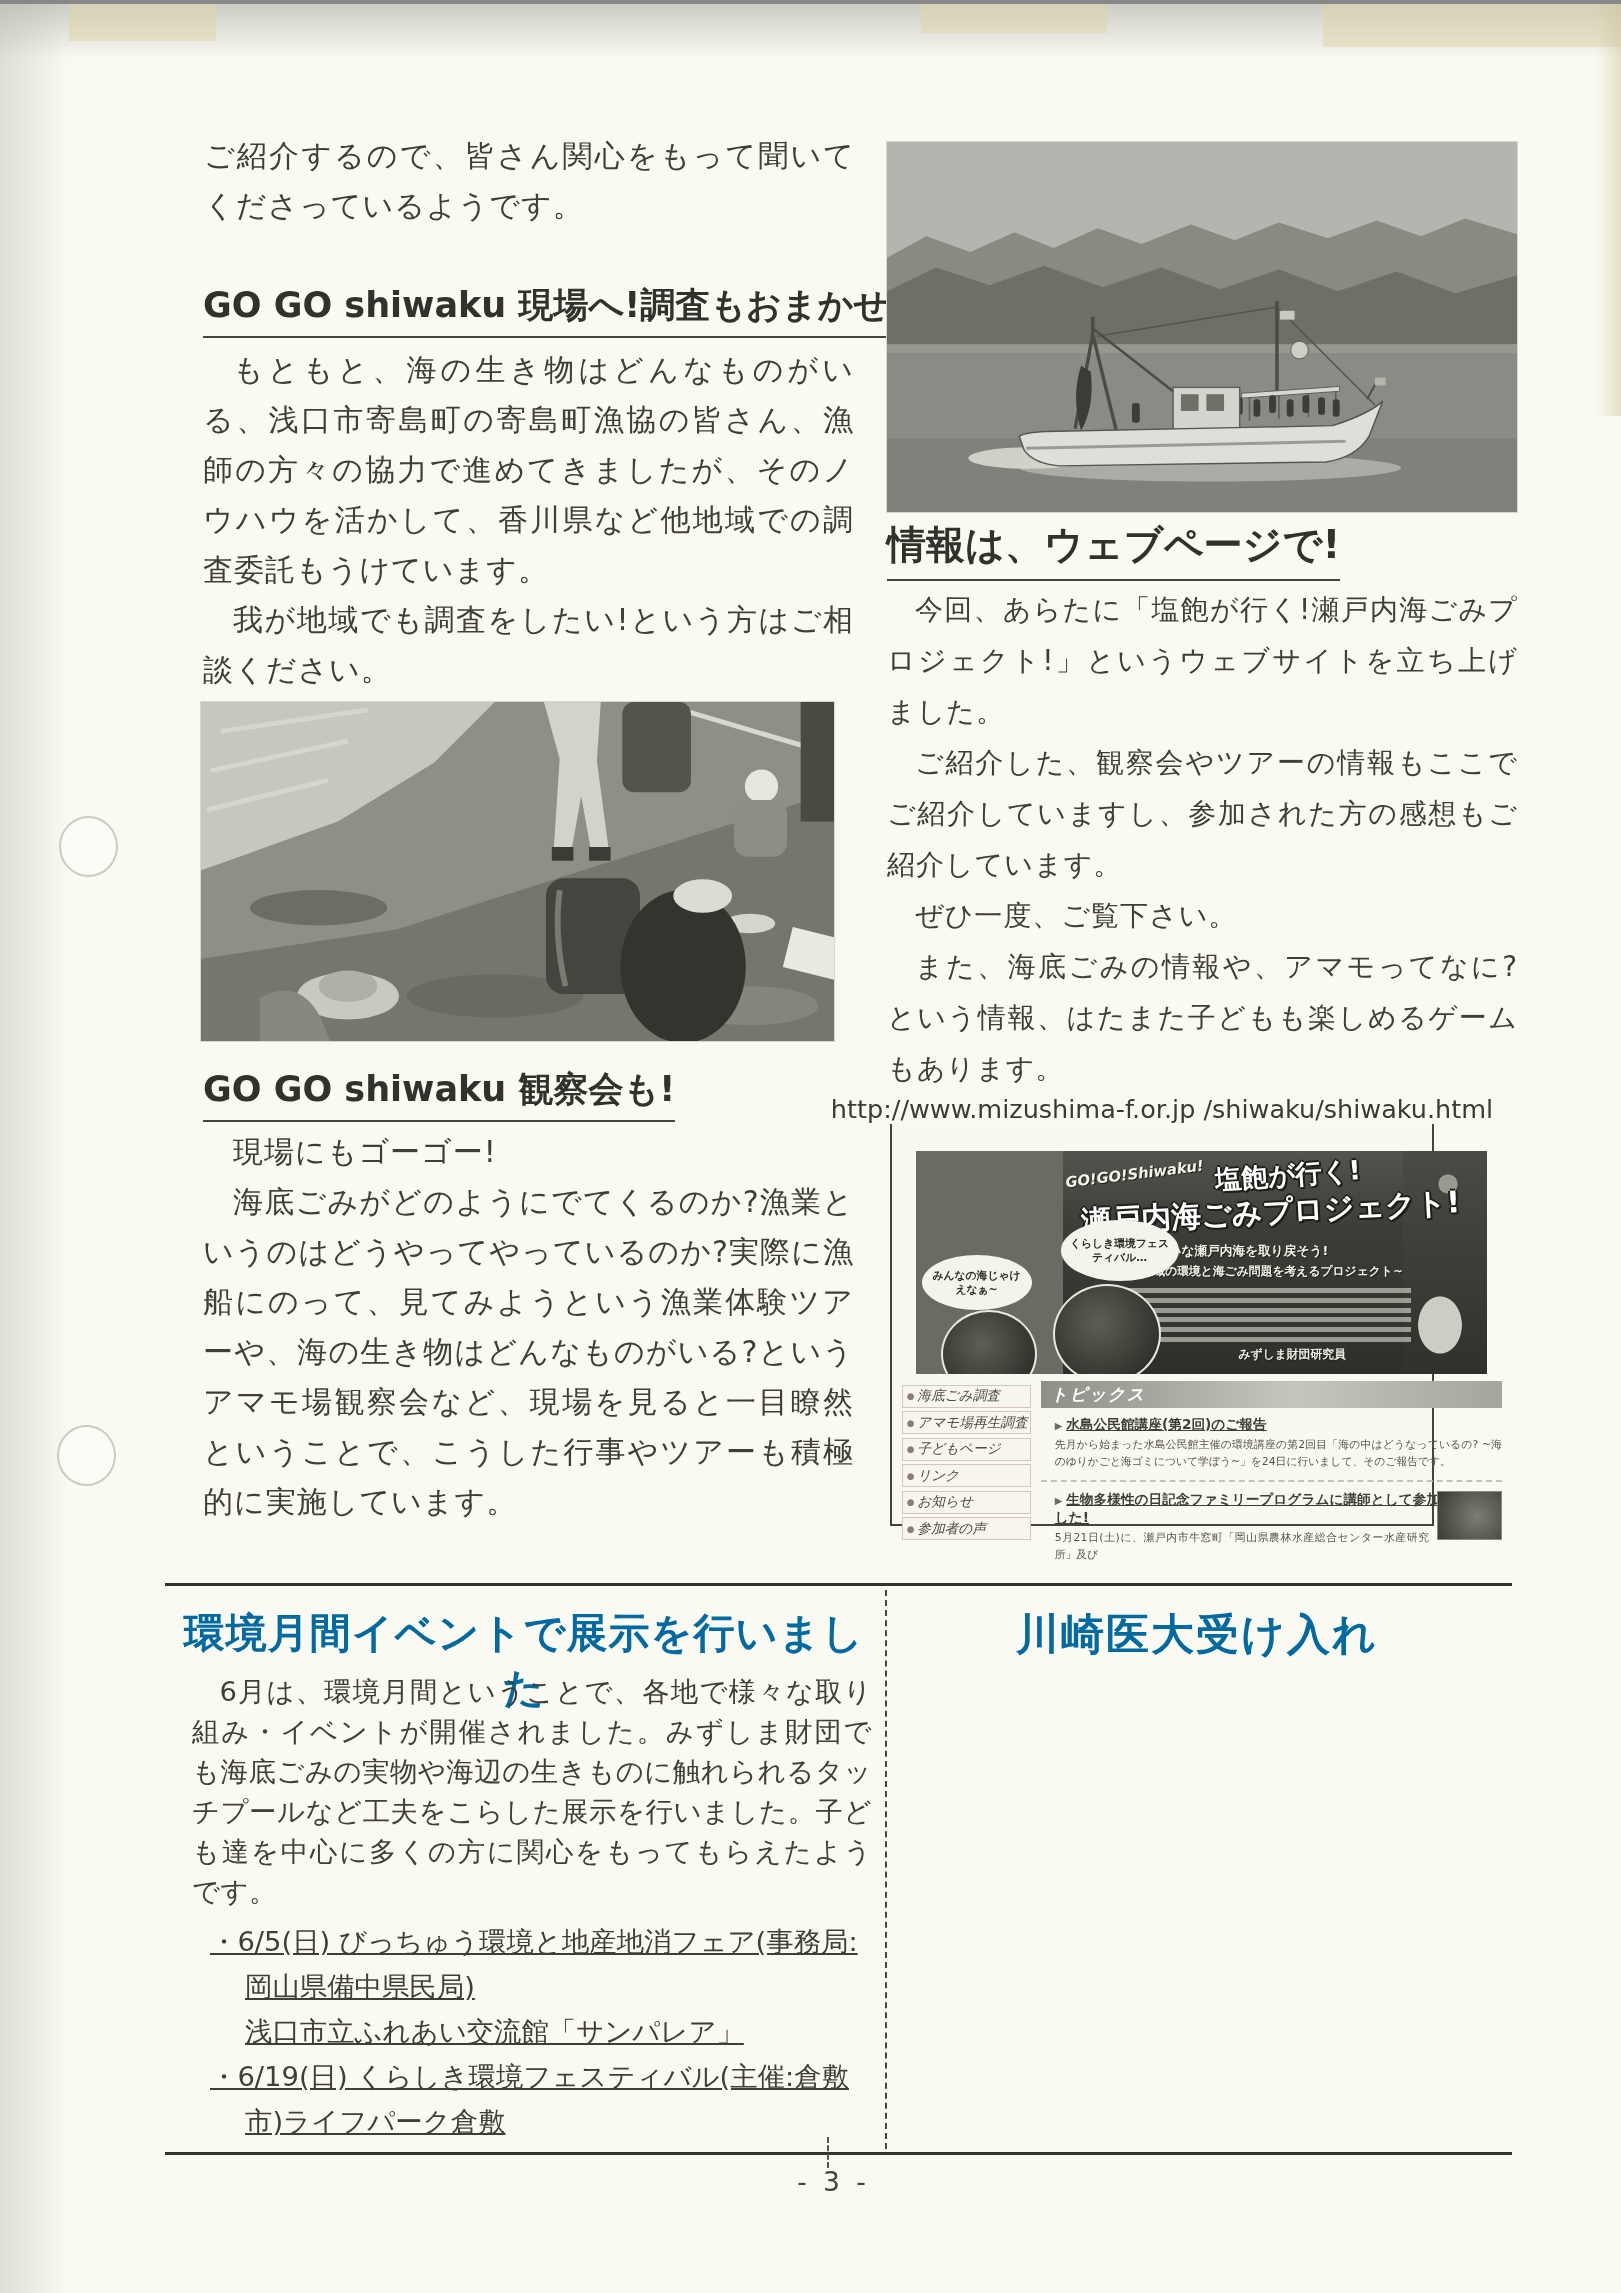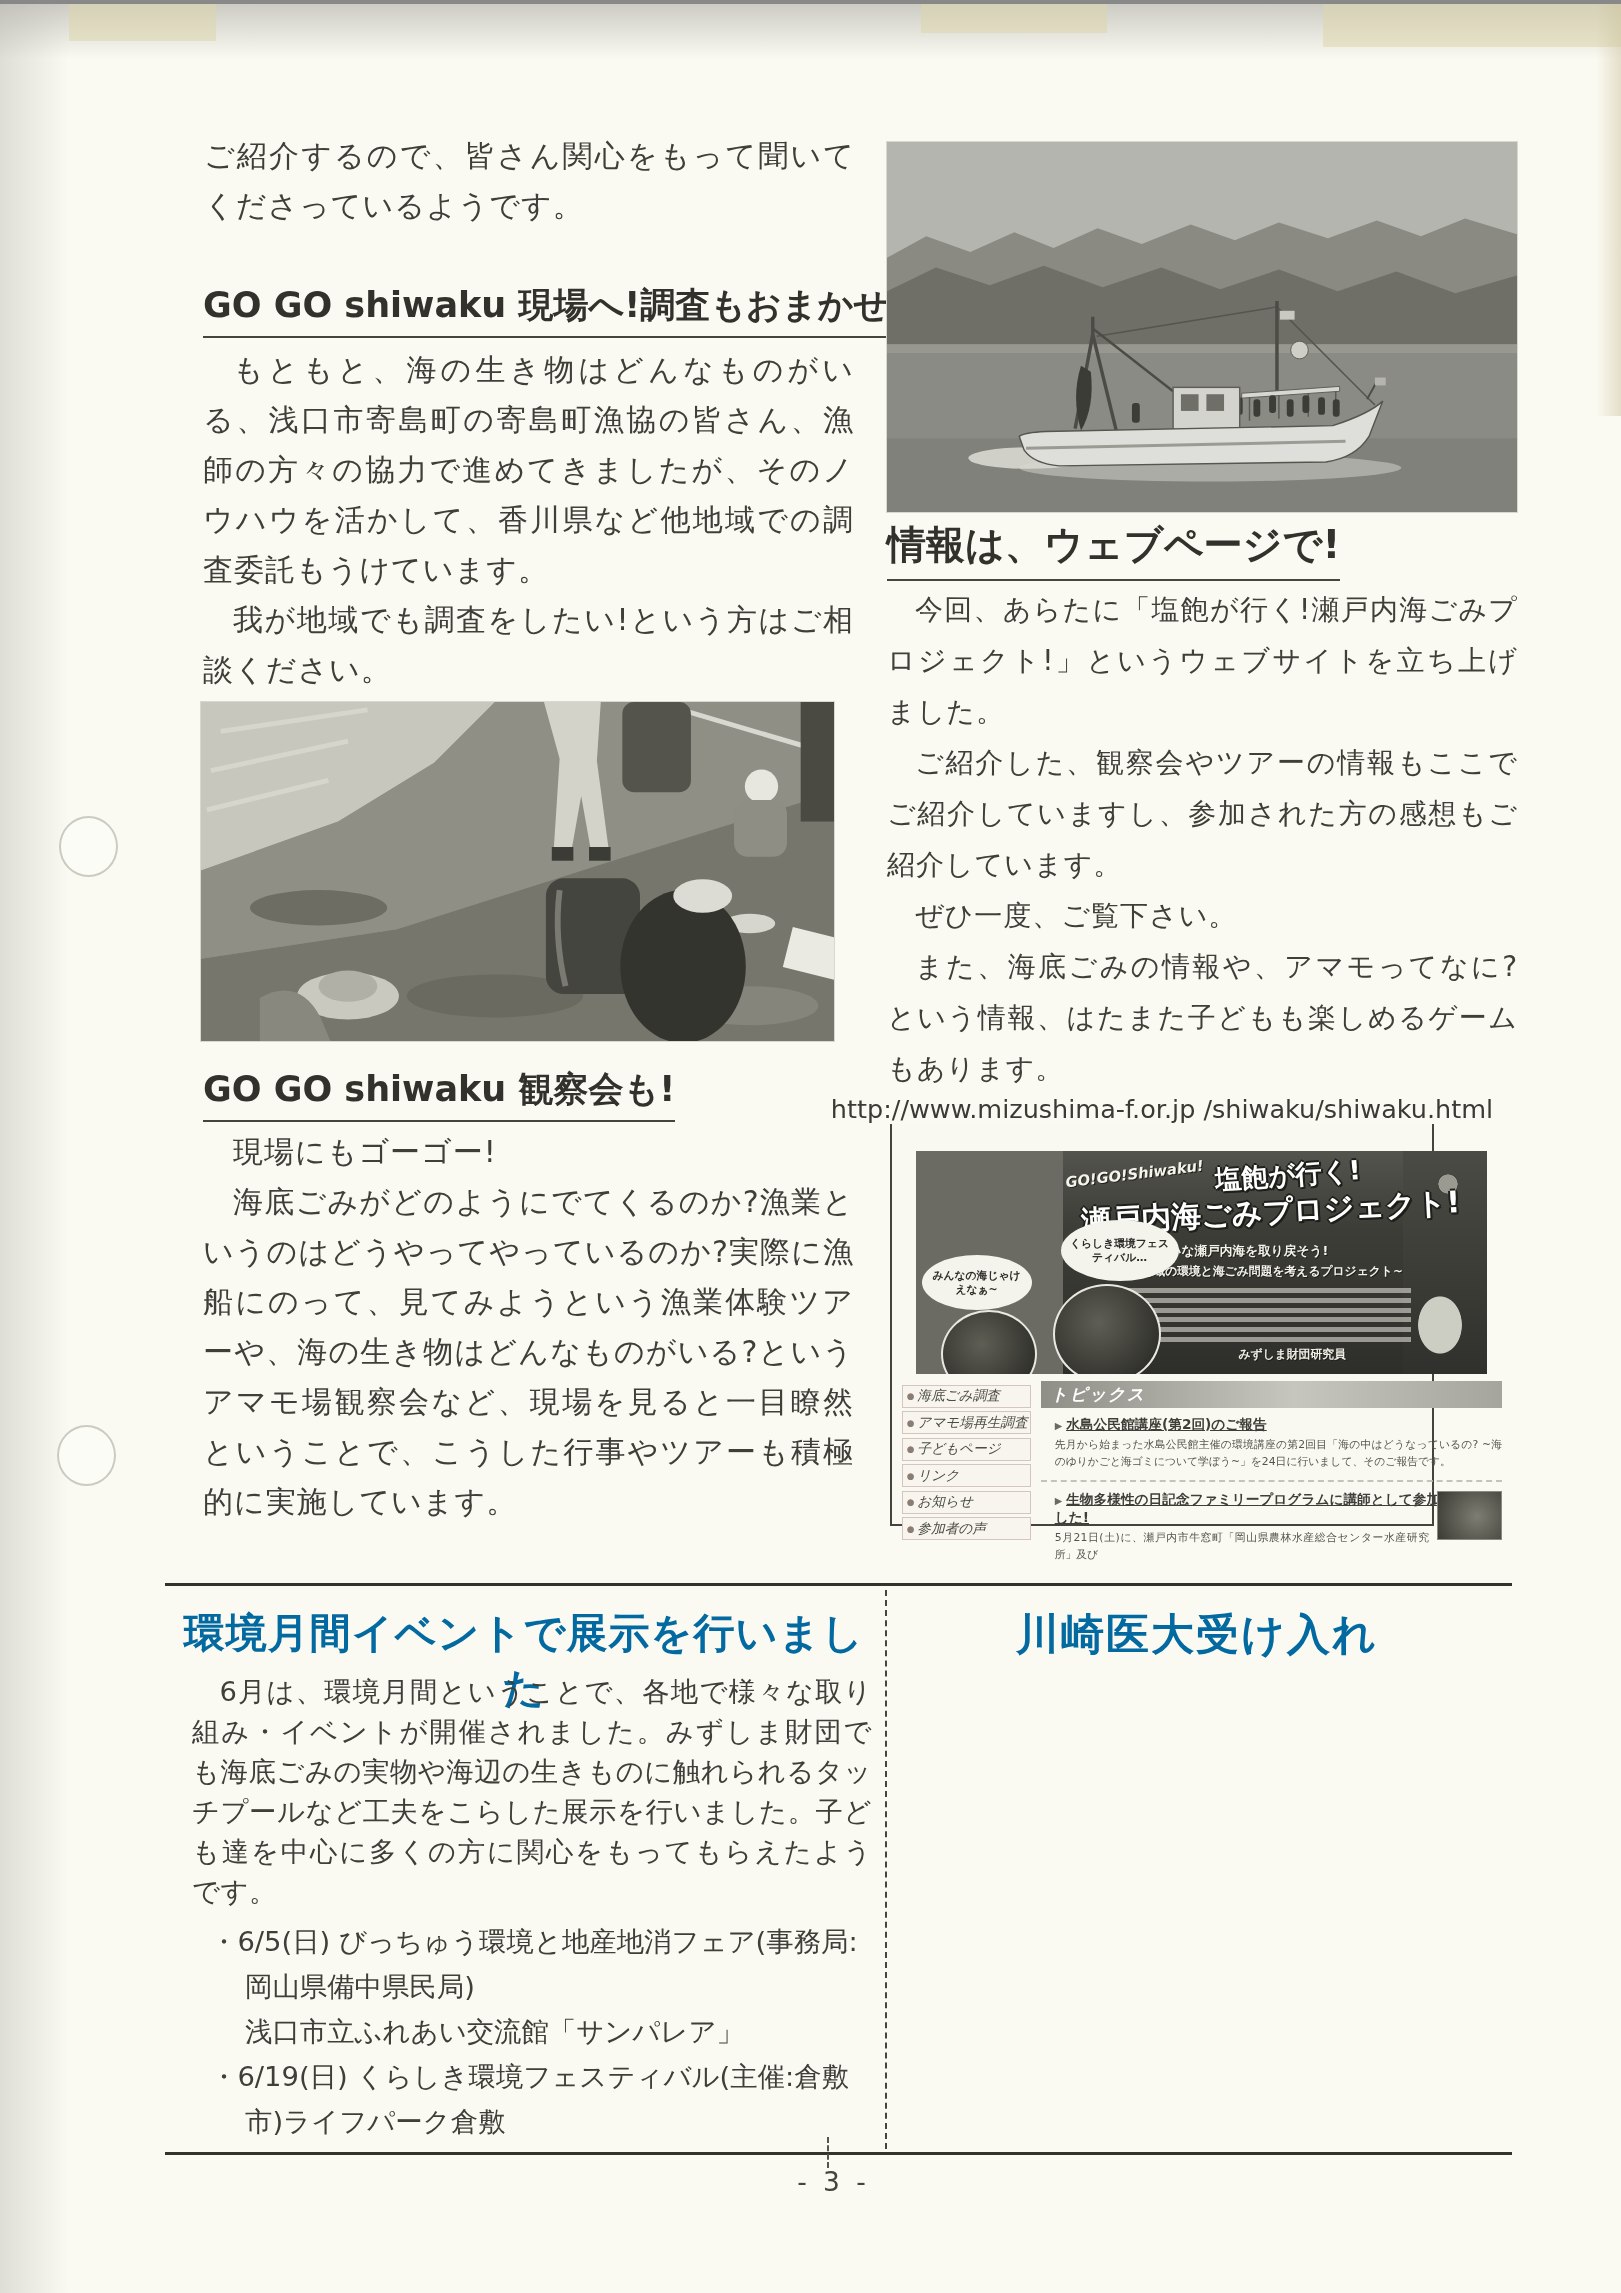--- a/index.html
+++ b/index.html
@@ -110,21 +110,21 @@
   #rule-bottom{top:2148px;}
   #divider{position:absolute;left:885px;top:1586px;height:559px;width:0;
     border-left:2.9px dashed #45443e;}
   .box-heading{position:absolute;margin:0;text-align:center;font-weight:bold;color:#0369a1;}
   #events-h{left:181px;top:1602px;width:686px;font-size:41px;letter-spacing:1px;}
   #kawasaki-h{left:907px;top:1602px;width:580px;font-size:43px;letter-spacing:2px;}
   #events-body{position:absolute;left:192px;top:1668px;width:680px;
     font-size:27.4px;line-height:40px;letter-spacing:0.5px;text-align:justify;word-break:break-all;}
   #events-body p{margin:0;text-indent:1em;}
   #events-list{position:absolute;left:210px;top:1915px;width:655px;
-    font-size:27.4px;line-height:45px;word-break:break-all;}
+    font-size:27.4px;line-height:45px;word-break:break-all;text-decoration:underline;}
   .event-line{padding-left:35px;text-indent:-35px;}
   .event-venue{padding-left:35px;}
   #kawasaki-body{position:absolute;left:904px;top:1668px;width:584px;
     font-size:27.4px;line-height:40px;letter-spacing:1px;text-align:justify;word-break:break-all;}
   #kawasaki-body p{margin:0;text-indent:1em;}
   
   #page-number{position:absolute;left:755px;top:2162px;width:157px;text-align:center;
     font-size:26.5px;color:#45443e;letter-spacing:3.9px;}
   #reg-mark{position:absolute;left:827px;top:2133px;height:31px;width:0;
     border-left:2px dashed #55544e;}

